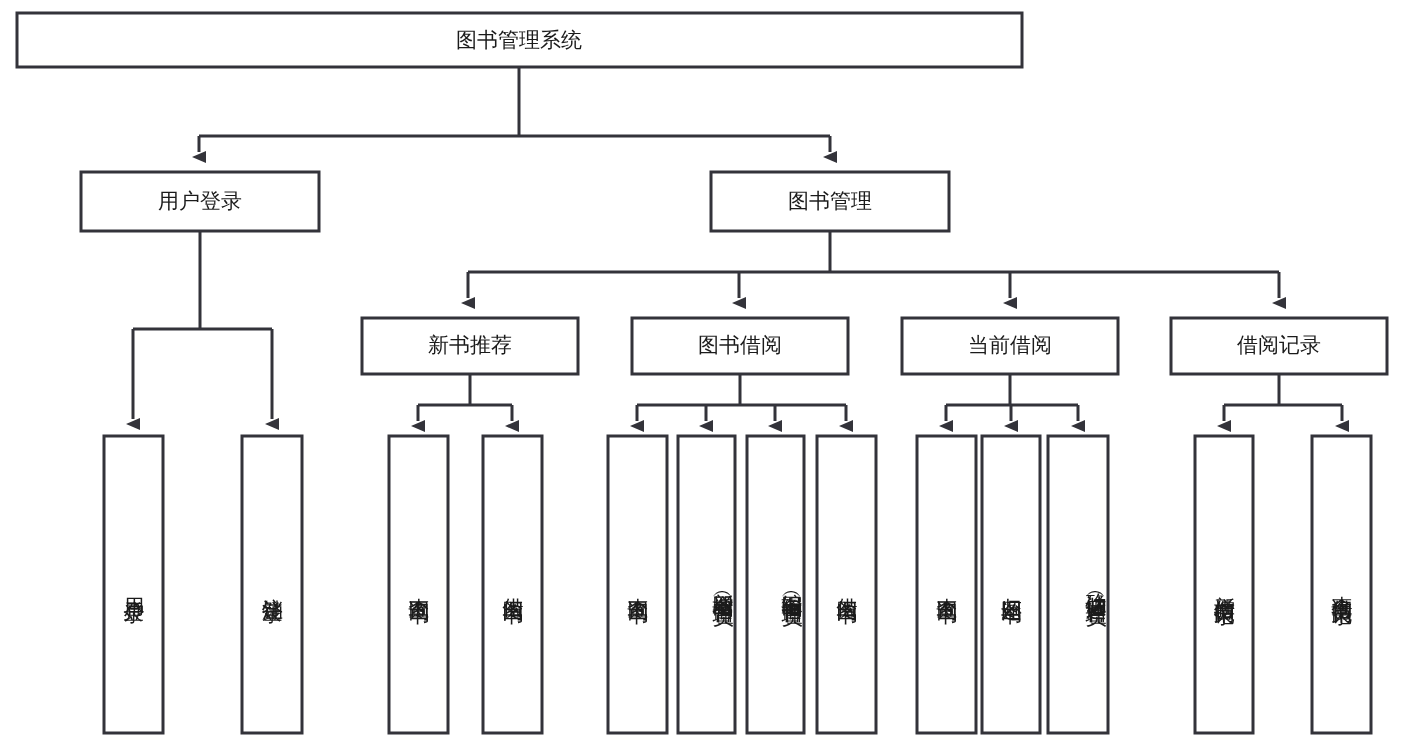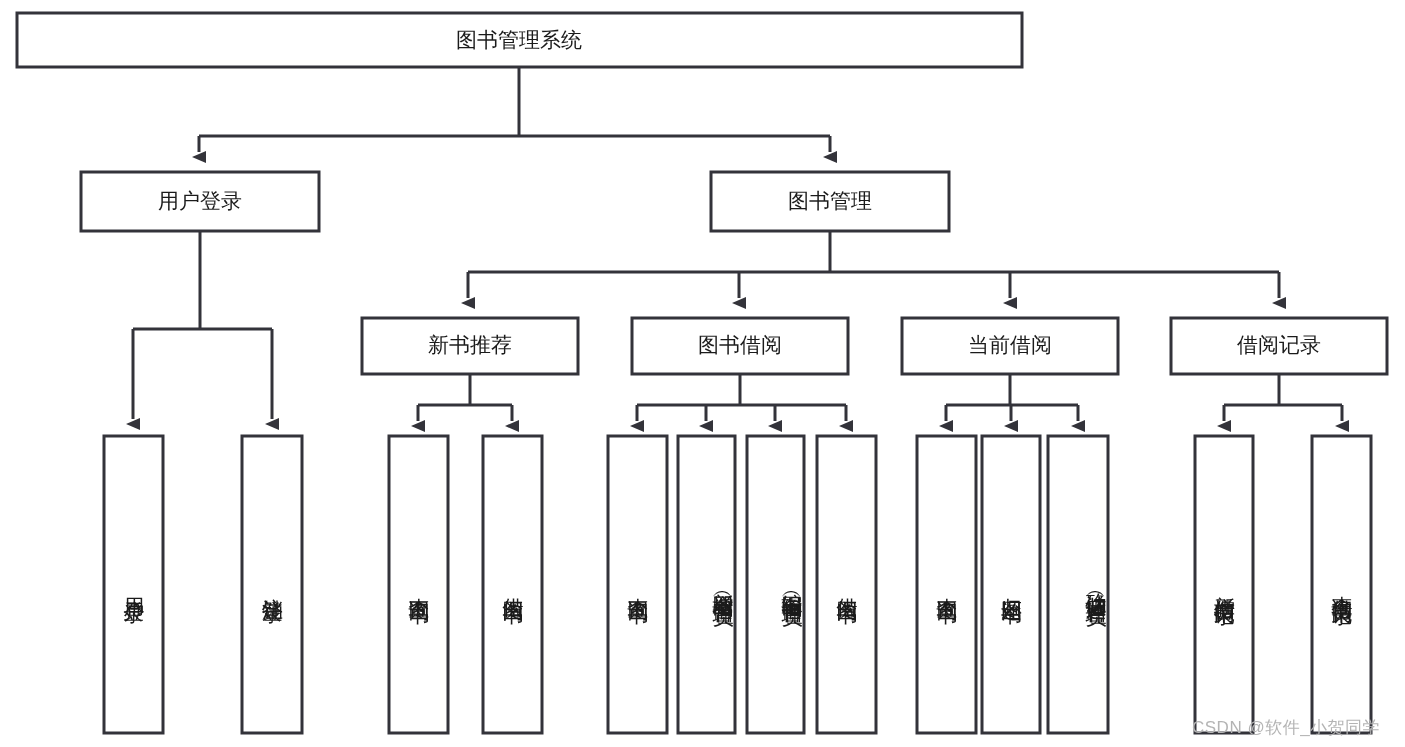--- a/index.html
+++ b/index.html
@@ -183,15 +183,14 @@
   <div class="leaf-label-wrap" style="left:747px; top:440px; width:57px; height:289px; align-items:flex-start;">编辑图书（管理员）</div>
   <div class="leaf-label-wrap" style="left:817px; top:436px; width:59px; height:297px;">借阅图书</div>
 
   <div class="leaf-label-wrap" style="left:917px; top:436px; width:59px; height:297px;">查询图书</div>
   <div class="leaf-label-wrap" style="left:982px; top:436px; width:58px; height:297px;">归还图书</div>
   <div class="leaf-label-wrap" style="left:1048px; top:440px; width:60px; height:289px; align-items:flex-start;">确认归还（管理员）</div>
 
   <div class="leaf-label-wrap" style="left:1195px; top:436px; width:58px; height:297px;">新增借阅记录</div>
   <div class="leaf-label-wrap" style="left:1312px; top:436px; width:59px; height:297px;">查询借阅记录</div>
 
-  <div class="watermark" style="left:1192px; top:716px;">CSDN @软件_小贺同学</div>
 
 </div>
 
 </body></html>

